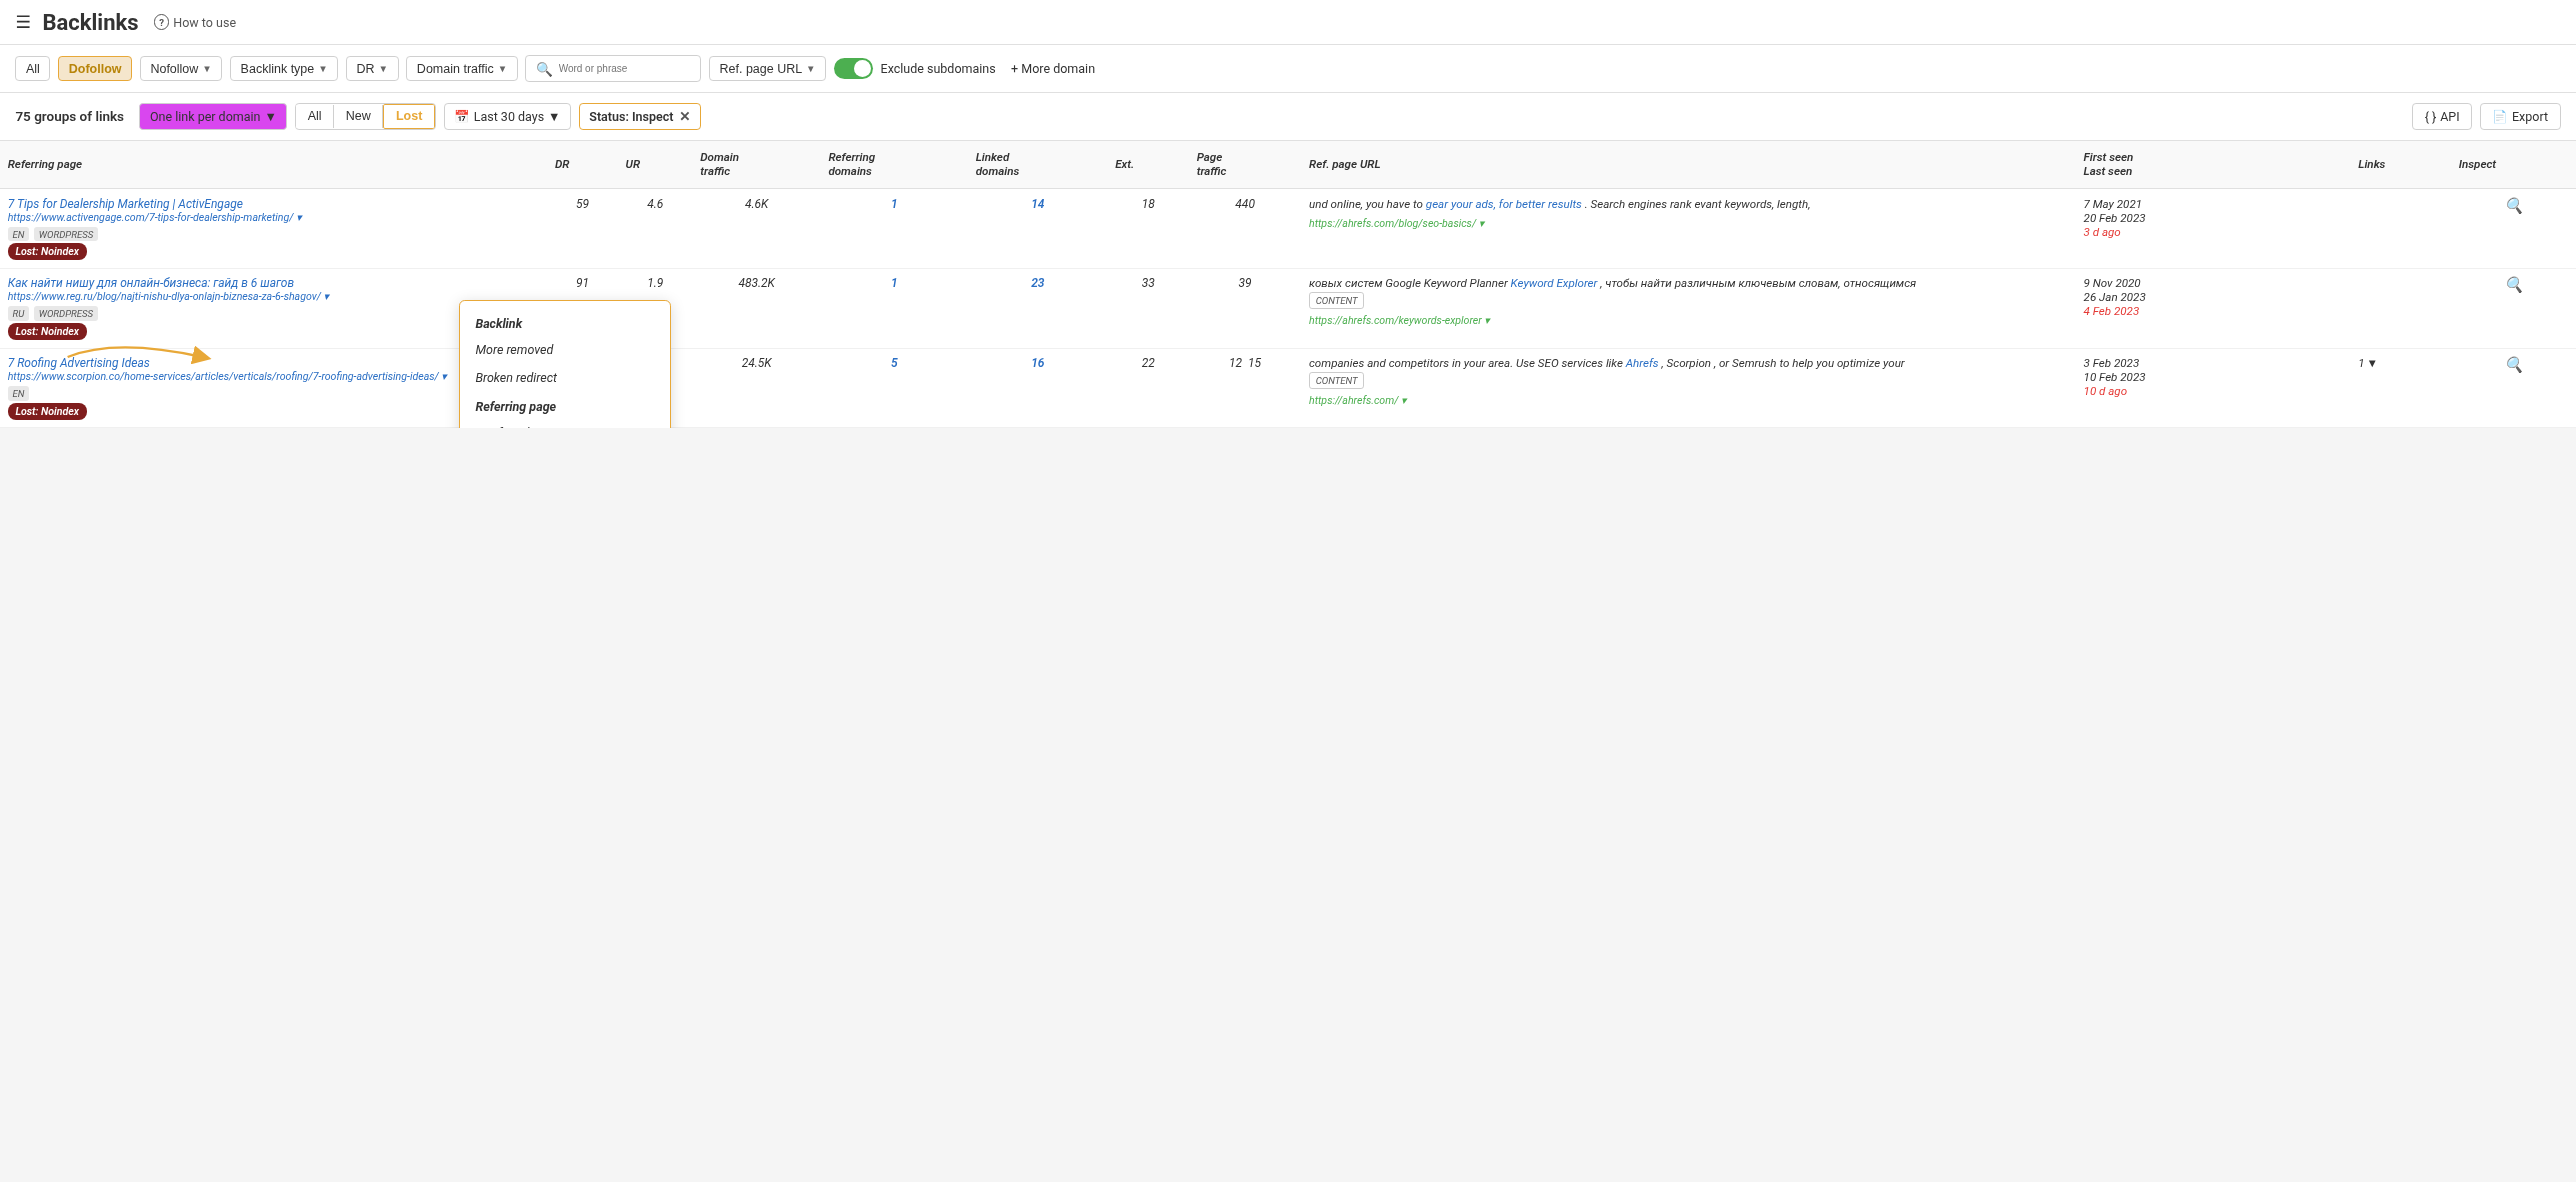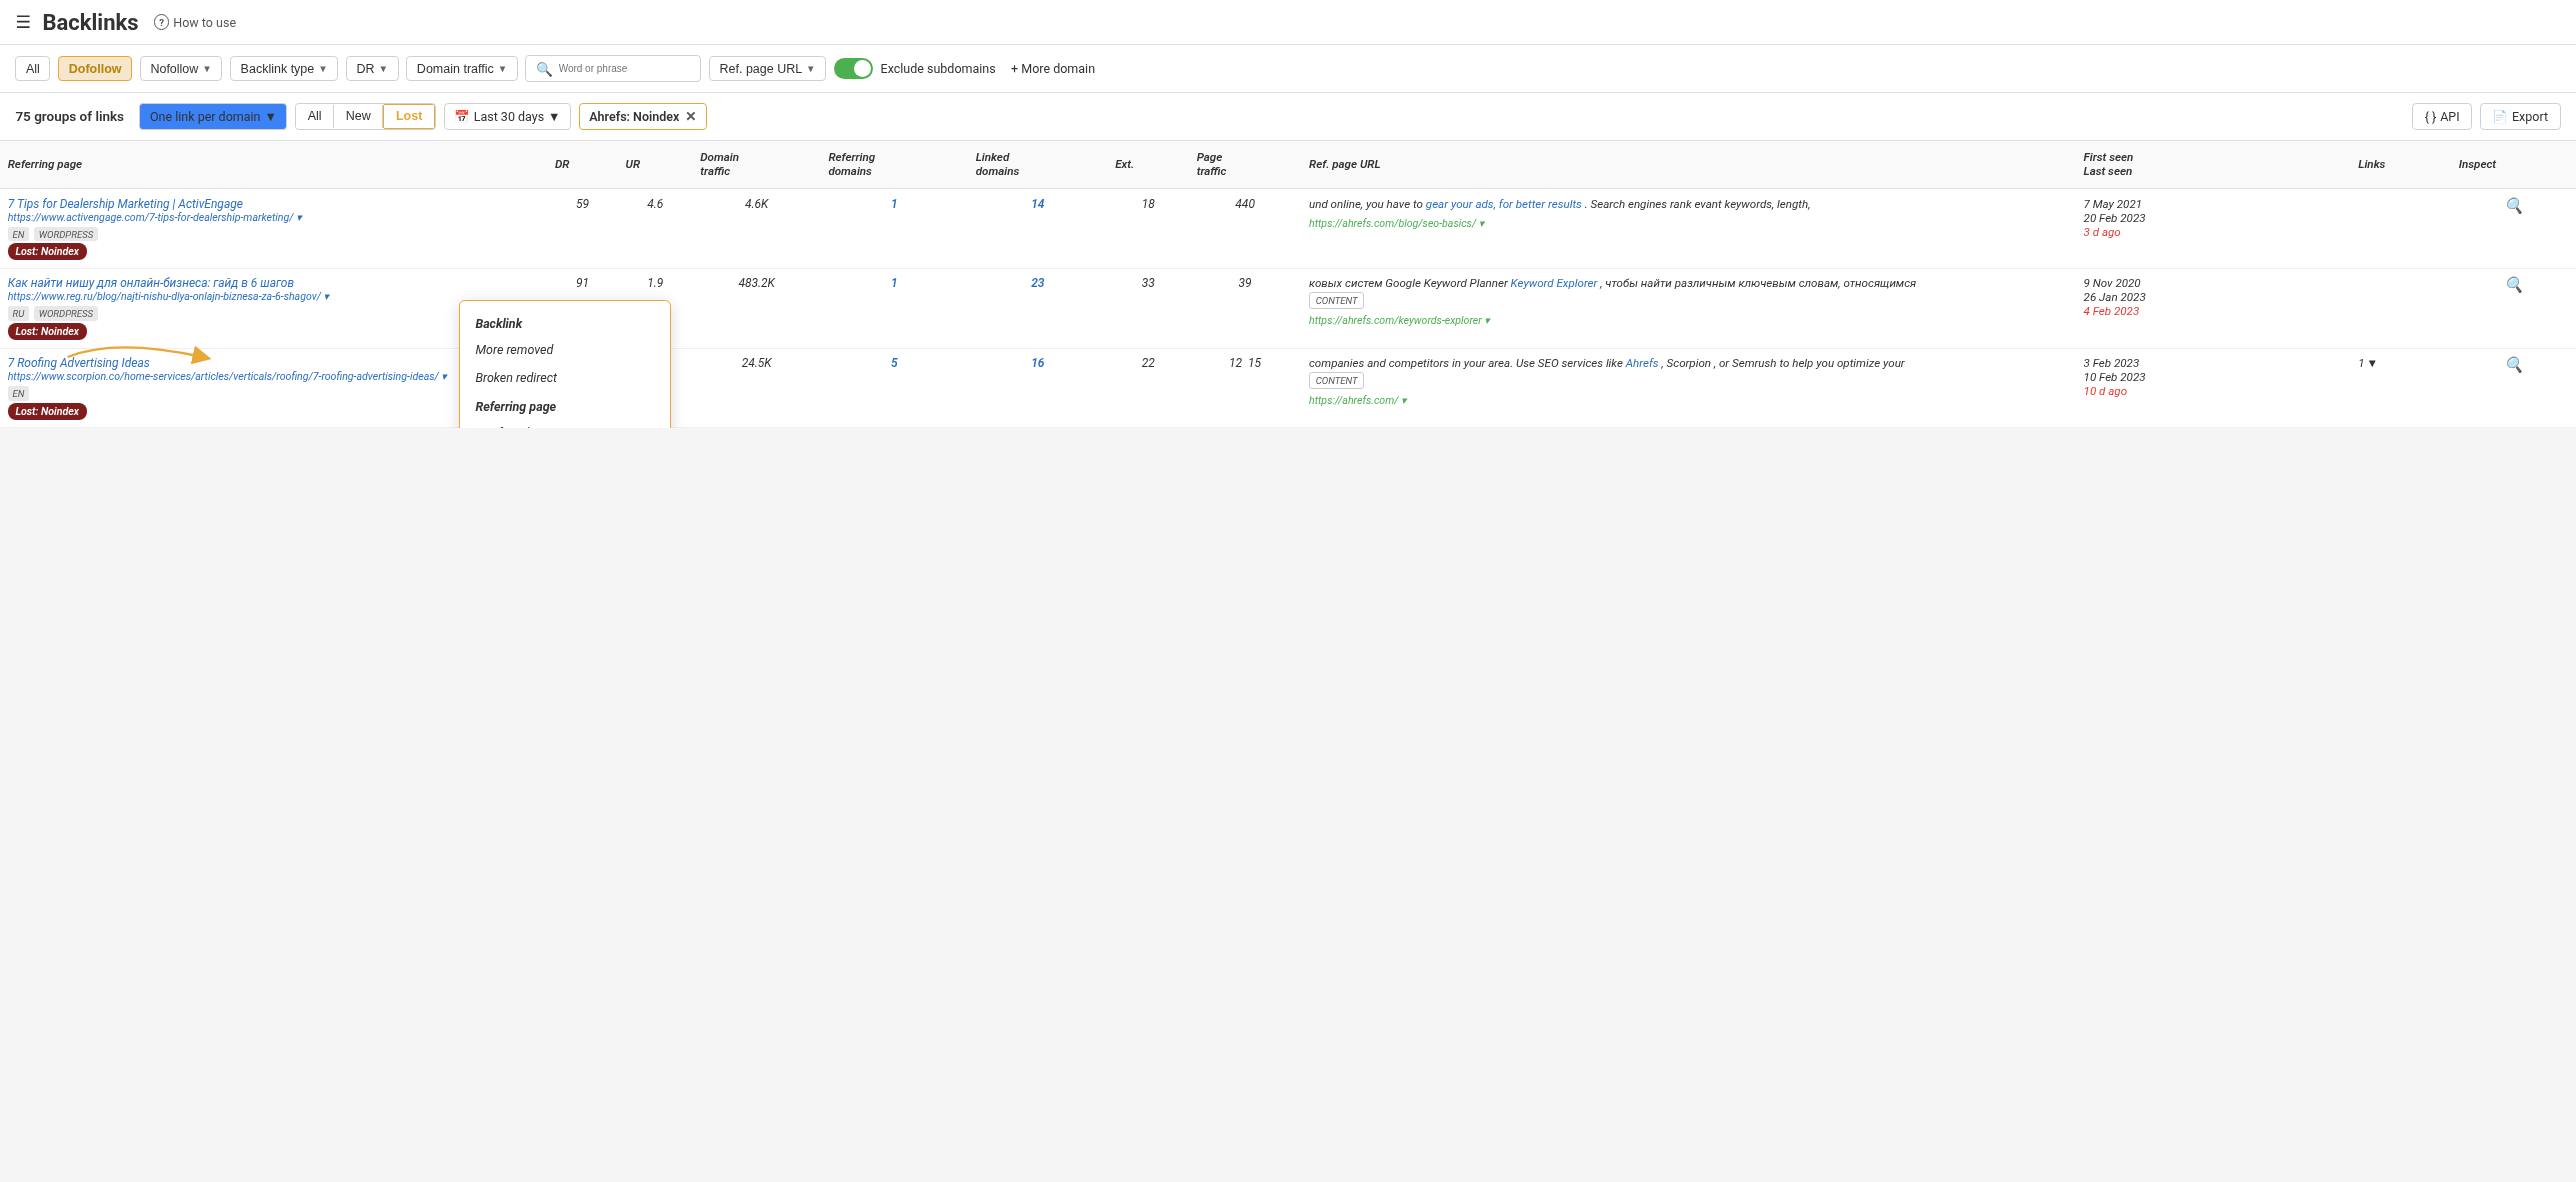--- a/index.html
+++ b/index.html
@@ -26,21 +26,21 @@
     .toggle-label { font-size: 12.5px; color: #333; white-space: nowrap; }
     .more-filters { display: flex; align-items: center; gap: 3.9px; cursor: pointer; color: #333; font-size: 12.5px; padding: 4.8px 7.7px; white-space: nowrap; }
 
     
     .table-header-bar { display: flex; align-items: center; padding: 9.6px 15.4px; background: #fff; border-bottom: 1px solid #e0e0e0; gap: 7.7px; }
     .groups-count { font-size: 13.5px; font-weight: 600; color: #333; margin-right: 7.7px; }
     .tab-group { display: flex; align-items: center; border: 1px solid #d0d0d0; border-radius: 3.9px; overflow: hidden; }
     .tab-btn { padding: 4.8px 11.6px; font-size: 12.5px; cursor: pointer; background: #fff; color: #333; border: none; border-right: 1px solid #d0d0d0; }
     .tab-btn:last-child { border-right: none; }
     .tab-btn.active-lost { background: #fff; border: 1.9px solid #e8a838; color: #e8a838; font-weight: 600; border-radius: 1.9px; }
-    .domain-dropdown { display: flex; align-items: center; gap: 3.9px; padding: 4.8px 9.6px; border: 1px solid #d0d0d0; border-radius: 3.9px; background: #3b82f6; cursor: pointer; font-size: 12.5px; }
+    .domain-dropdown { display: flex; align-items: center; gap: 3.9px; padding: 4.8px 9.6px; border: 1px solid #d0d0d0; border-radius: 3.9px; background: #d946ef; cursor: pointer; font-size: 12.5px; }
     .date-filter { display: flex; align-items: center; gap: 3.9px; padding: 4.8px 9.6px; border: 1px solid #d0d0d0; border-radius: 3.9px; background: #fff; cursor: pointer; font-size: 12.5px; }
     .status-tag { display: flex; align-items: center; gap: 5.8px; padding: 4.8px 9.6px; border: 1.9px solid #e8a838; border-radius: 3.9px; background: #fff; font-size: 12.5px; font-weight: 600; color: #333; }
     .status-tag .x-btn { cursor: pointer; color: #555; font-size: 13.5px; }
     .spacer { flex: 1; }
     .api-btn { display: flex; align-items: center; gap: 3.9px; padding: 4.8px 11.6px; border: 1px solid #d0d0d0; border-radius: 3.9px; background: #fff; cursor: pointer; font-size: 12.5px; }
     .export-btn { display: flex; align-items: center; gap: 3.9px; padding: 4.8px 11.6px; border: 1px solid #d0d0d0; border-radius: 3.9px; background: #fff; cursor: pointer; font-size: 12.5px; }
 
     
     .main-content { padding: 0; background: #fff; position: relative; overflow-x: auto; font-style: italic; }
     table { width: 100%; border-collapse: collapse; font-size: 12px; }
@@ -129,21 +129,21 @@
     <button class="tab-btn">All</button>
     <button class="tab-btn">New</button>
     <button class="tab-btn active-lost">Lost</button>
   </div>
   <div class="date-filter">
     <span>📅</span>
     <span>Last 30 days</span>
     <span class="chevron">▼</span>
   </div>
   <div class="status-tag">
-    <span>Ahrefs: Noindex</span>
+    <span>Status: Inspect</span>
     <span class="x-btn">✕</span>
   </div>
   <div class="spacer"></div>
   <div class="api-btn">
     <span>{ }</span>
     <span>API</span>
   </div>
   <div class="export-btn">
     <span>📄</span>
     <span>Export</span>

